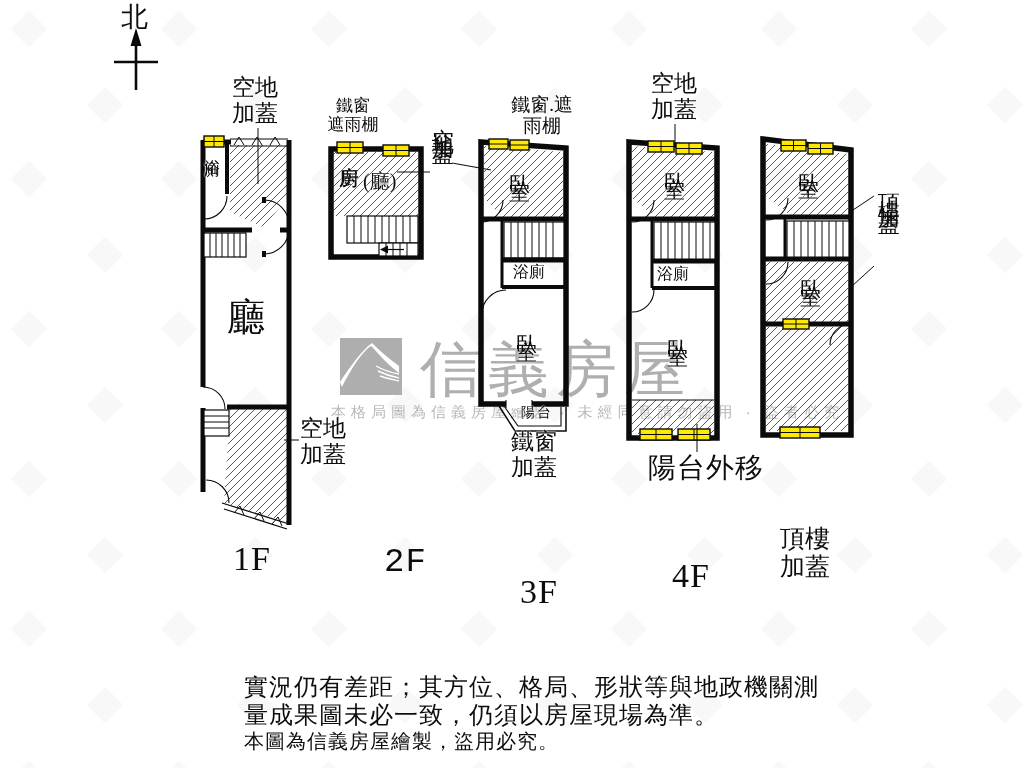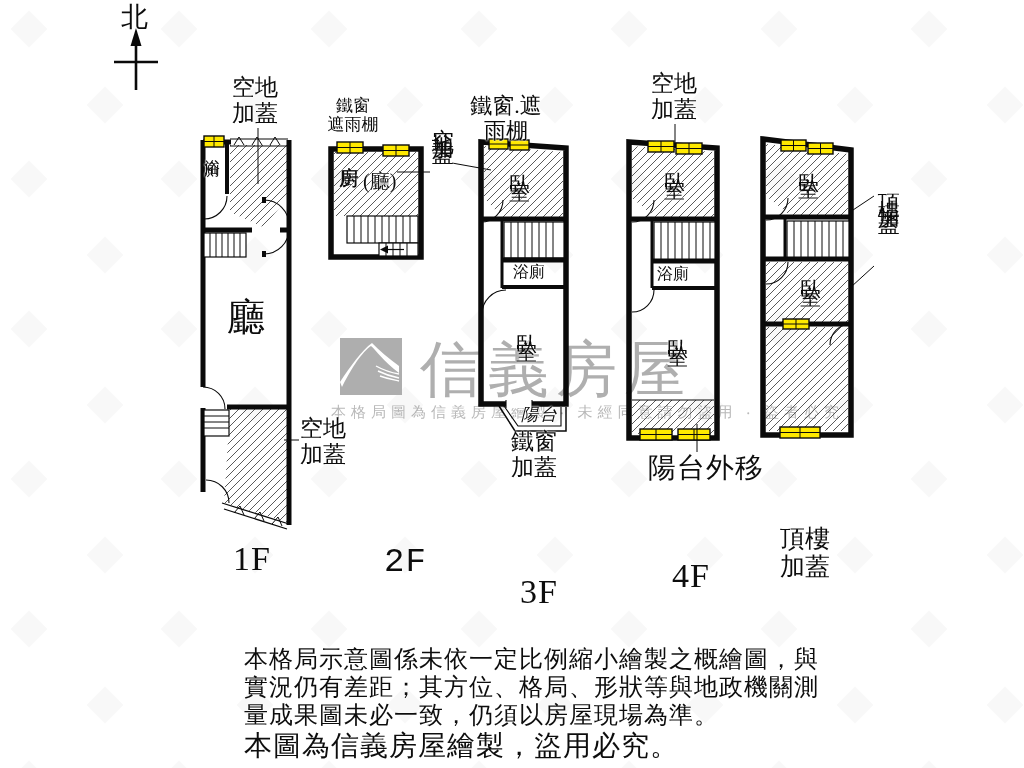--- a/index.html
+++ b/index.html
@@ -249,42 +249,41 @@
   <div class="lbl toplayer floorlabel" style="left:233px;top:540px;">1F</div>
 
   <div class="lbl toplayer pre ctr" style="left:317px;top:96px;width:72px;font-size:17px;">鐵窗
 遮雨棚</div>
   <div class="lbl toplayer vtext" style="left:338px;top:151px;font-size:20px;height:56px;">廚房</div>
   <div class="lbl toplayer" style="left:363px;top:170px;font-size:20px;">(廳)</div>
   <div class="lbl toplayer floorlabel" style="left:384px;top:543px;font-family:Liberation Mono, monospace;">2F</div>
 
   <div class="lbl toplayer vtext" style="left:430px;top:110px;font-size:22px;height:120px;letter-spacing:5px;">空地加蓋</div>
 
-  <div class="lbl toplayer pre ctr" style="left:466px;top:94px;width:80px;font-size:22px;">鐵窗.遮
+  <div class="lbl toplayer pre ctr" style="left:502px;top:94px;width:80px;font-size:19px;">鐵窗.遮
 雨棚</div>
   <div class="lbl toplayer vtext" style="left:507px;top:158px;font-size:21px;height:62px;letter-spacing:6px;">臥室</div>
   <div class="lbl toplayer" style="left:513px;top:263px;font-size:16px;">浴廁</div>
   <div class="lbl toplayer vtext" style="left:514px;top:318px;font-size:21px;height:62px;letter-spacing:6px;">臥室</div>
-  <div class="lbl toplayer" style="left:521px;top:405px;font-size:17px;letter-spacing:2px;font-style:italic;">陽台</div>
+  <div class="lbl toplayer" style="left:521px;top:405px;font-size:14px;letter-spacing:2px;">陽台</div>
   <div class="lbl toplayer pre ctr" style="left:505px;top:429px;width:58px;font-size:23px;">鐵窗
 加蓋</div>
   <div class="lbl toplayer floorlabel" style="left:520px;top:573px;">3F</div>
 
   <div class="lbl toplayer pre ctr" style="left:642px;top:71px;width:64px;font-size:23px;">空地
 加蓋</div>
   <div class="lbl toplayer vtext" style="left:662px;top:156px;font-size:21px;height:62px;letter-spacing:6px;">臥室</div>
   <div class="lbl toplayer" style="left:657px;top:265px;font-size:16px;">浴廁</div>
   <div class="lbl toplayer vtext" style="left:665px;top:323px;font-size:21px;height:62px;letter-spacing:6px;">臥室</div>
   <div class="lbl toplayer" style="left:648px;top:452px;font-size:28px;letter-spacing:1px;">陽台外移</div>
   <div class="lbl toplayer floorlabel" style="left:672px;top:557px;">4F</div>
 
   <div class="lbl toplayer vtext" style="left:796px;top:157px;font-size:21px;height:60px;letter-spacing:4px;">臥室</div>
   <div class="lbl toplayer vtext" style="left:798px;top:263px;font-size:21px;height:62px;letter-spacing:6px;">臥室</div>
   <div class="lbl toplayer vtext" style="left:876px;top:177px;font-size:22px;height:118px;letter-spacing:6px;">頂樓加蓋</div>
   <div class="lbl toplayer pre" style="left:780px;top:525px;font-size:25px;">頂樓
 加蓋</div>
 
-  <div class="lbl toplayer" style="left:244px;top:646px;font-size:24px;letter-spacing:1px;">本格局示意圖係未依一定比例縮小繪製之概繪圖，與</div>
   <div class="lbl toplayer" style="left:244px;top:702px;font-size:24px;letter-spacing:1px;">量成果圖未必一致，仍須以房屋現場為準。</div>
   <div class="lbl toplayer" style="left:244px;top:674px;font-size:24px;letter-spacing:1px;">實況仍有差距；其方位、格局、形狀等與地政機關測</div>
-  <div class="lbl toplayer" style="left:244px;top:730px;font-size:28px;letter-spacing:1px;">本圖為信義房屋繪製，盜用必究。</div>
+  <div class="lbl toplayer" style="left:244px;top:730px;font-size:20px;letter-spacing:1px;">本圖為信義房屋繪製，盜用必究。</div>
 
 </div>
 
 </body></html>

